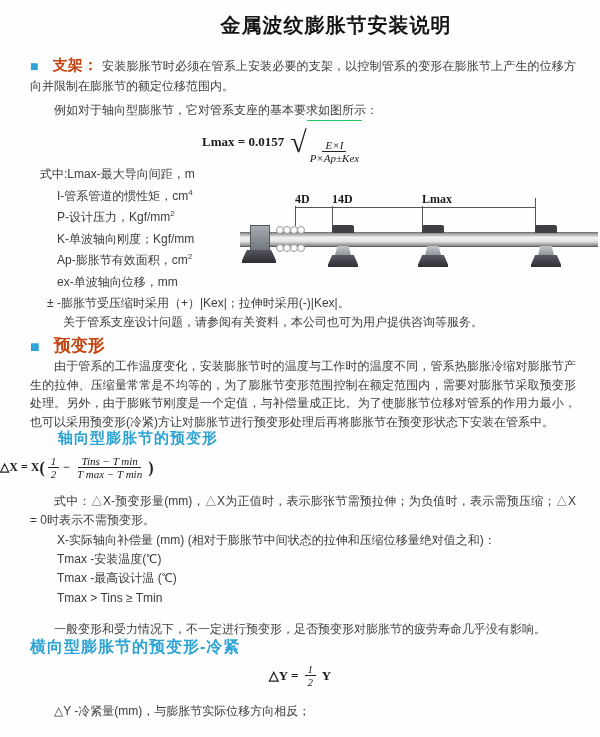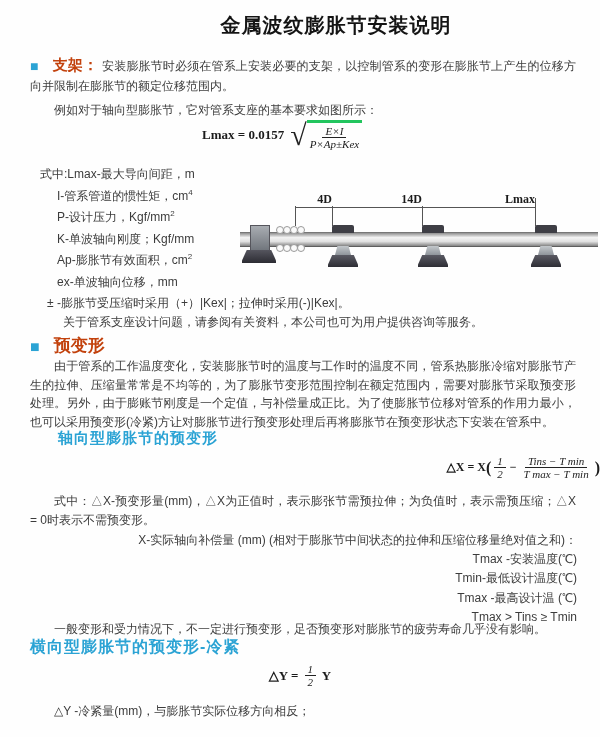--- a/index.html
+++ b/index.html
@@ -19,56 +19,56 @@
   .sec-label{color:#c2410c;font-size:15px;font-weight:bold;margin-right:4px;margin-left:14px;}
 
   
   .formula{display:flex;align-items:center;font-family:"Liberation Serif",serif;color:#1b1b1b;}
   .f-lhs,.f-rhs{font-weight:bold;font-size:13px;white-space:pre;}
   .frac{display:inline-flex;flex-direction:column;align-items:center;font-size:11px;
         font-style:italic;line-height:12px;margin:0 3px;}
   .frac .num{border-bottom:1px solid #222;padding:0 3px;}
   .frac .den{padding:0 3px;}
   .sqrt-sign{font-size:30px;font-weight:normal;line-height:26px;margin:0 -3px 0 6px;color:#222;}
-  .under-radical{border-top:3px solid #22c55e;padding-top:2px;}
+  .under-radical{border-top:1px solid #22c55e;padding-top:18px;}
   .f1{top:120px;left:202px;}
-  .f2{top:455px;left:0;width:600px;justify-content:flex-end;}
+  .f2{top:455px;left:0;width:600px;justify-content:flex-start;}
   .f2 .f-lhs,.f2 .f-rhs{font-size:12px;}
   .f-paren{font-weight:bold;font-size:16px;line-height:16px;}
   .f-minus{font-weight:bold;font-size:12px;margin:0 1px;}
   .f3{top:663px;left:0;width:600px;justify-content:center;}
 
   
   .defs1{top:162px;left:40px;width:420px;font-size:12px;}
   .defs1 .def-row{line-height:18.5px;white-space:nowrap;}
   .ind-a{padding-left:17px;}
   .ind-b{padding-left:7px;}
   .ind-c{padding-left:23px;}
   sup{font-size:8px;}
 
   .defs2{top:531px;left:57px;width:520px;font-size:12px;}
-  .defs2 .def-row{line-height:19.2px;white-space:nowrap;text-align:right;}
+  .defs2 .def-row{line-height:19.2px;white-space:nowrap;}
 
   
   .h-preform{top:334px;left:30px;}
   .h-preform .sec-marker{font-size:16px;}
   .h-preform .sec-label{font-size:17px;}
   .p2{top:357px;left:30px;width:546px;line-height:18.6px;text-indent:2em;}
   .h-blue{font-size:15px;font-weight:bold;color:#2BA3D4;letter-spacing:1px;}
   .h-axial{top:429px;left:58px;}
   .p-explain{top:492px;left:30px;width:546px;line-height:18.5px;text-indent:2em;}
   .p-note{top:619px;left:30px;width:546px;text-indent:2em;}
   .h-lateral{top:637px;left:30px;font-size:16px;}
   .p-final{top:701px;left:30px;width:546px;text-indent:2em;}
 
   
   .diagram{top:194px;left:240px;width:358px;height:84px;}
   .dim-line{position:absolute;left:55px;top:13px;width:240px;border-top:1px solid #555;}
   .dim-tick{position:absolute;top:4px;width:1px;height:28px;background:#555;}
-  .dim-label{position:absolute;top:-2px;text-align:right;font-family:"Liberation Serif",serif;
+  .dim-label{position:absolute;top:-2px;text-align:left;font-family:"Liberation Serif",serif;
              font-weight:bold;font-size:12px;color:#1b1b1b;background:#fefefe;line-height:14px;}
   .pipe{position:absolute;left:0;top:38px;width:358px;height:13px;
         background:linear-gradient(to bottom,#8f8f8f 0%,#f3f3f3 35%,#e2e2e2 65%,#848484 100%);
         border-top:1px solid #777;border-bottom:1px solid #5f5f5f;}
   .coil{position:absolute;width:6px;height:6px;border-radius:50%;background:#fafafa;border:1px solid #9a9a9a;}
   .cap{position:absolute;top:31px;width:22px;height:8px;background:#3e3e45;border-radius:2px 2px 0 0;}
   .neck{position:absolute;top:52px;width:16px;height:9px;
         background:linear-gradient(to bottom,#c3c7cb,#8f959b);
         clip-path:polygon(15% 0,85% 0,100% 100%,0 100%);}
   .base{position:absolute;top:61px;width:30px;height:12px;
@@ -167,21 +167,20 @@
       <span class="den">T max − T min</span>
     </span>
     <span class="f-paren">)</span>
   </div>
 
   <div class="abs para p-explain">式中：△X-预变形量(mm)，△X为正值时，表示膨张节需预拉伸；为负值时，表示需预压缩；△X = 0时表示不需预变形。</div>
 
   <div class="abs defs2">
     <div class="def-row">X-实际轴向补偿量 (mm) (相对于膨胀节中间状态的拉伸和压缩位移量绝对值之和)：</div>
     <div class="def-row">Tmax -安装温度(℃)</div>
-    <div class="def-row">Tmin-最低设计温度(℃)</div>
     <div class="def-row">Tmax -最高设计温 (℃)</div>
     <div class="def-row">Tmax &gt; Tins ≥ Tmin</div>
   </div>
 
   <div class="abs h-blue h-lateral">横向型膨胀节的预变形-冷紧</div>
 
   <div class="abs para p-note">一般变形和受力情况下，不一定进行预变形，足否预变形对膨胀节的疲劳寿命几乎没有影响。</div>
 
   <div class="abs formula f3">
     <span class="f-lhs">△Y = </span>

